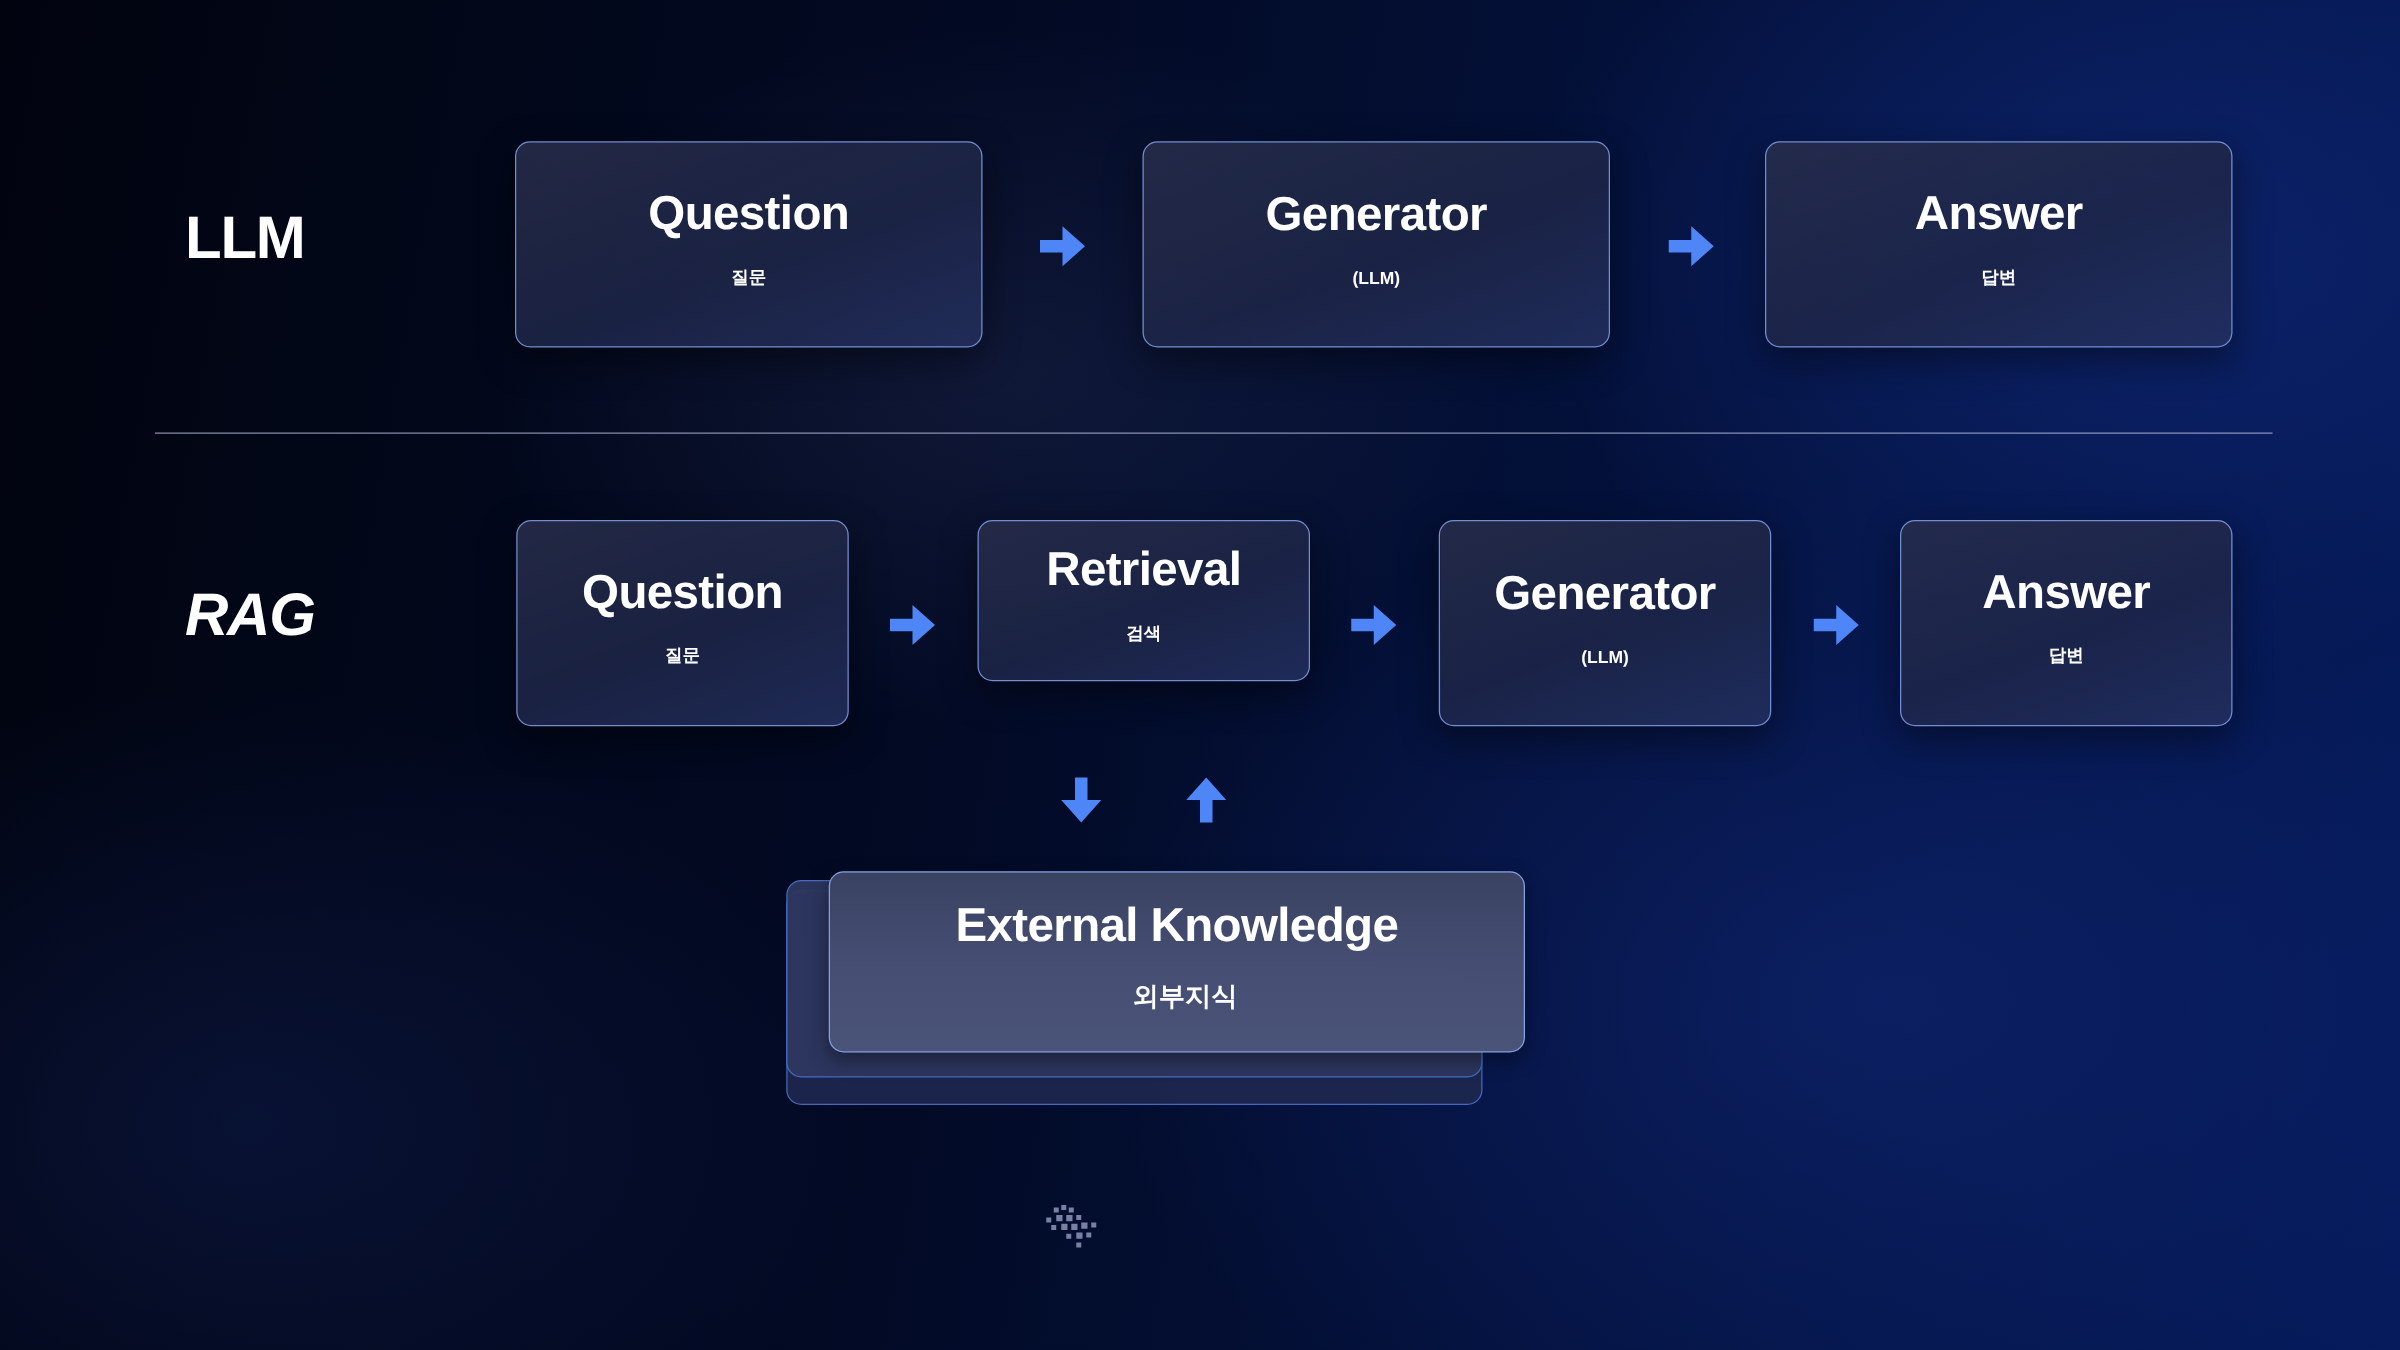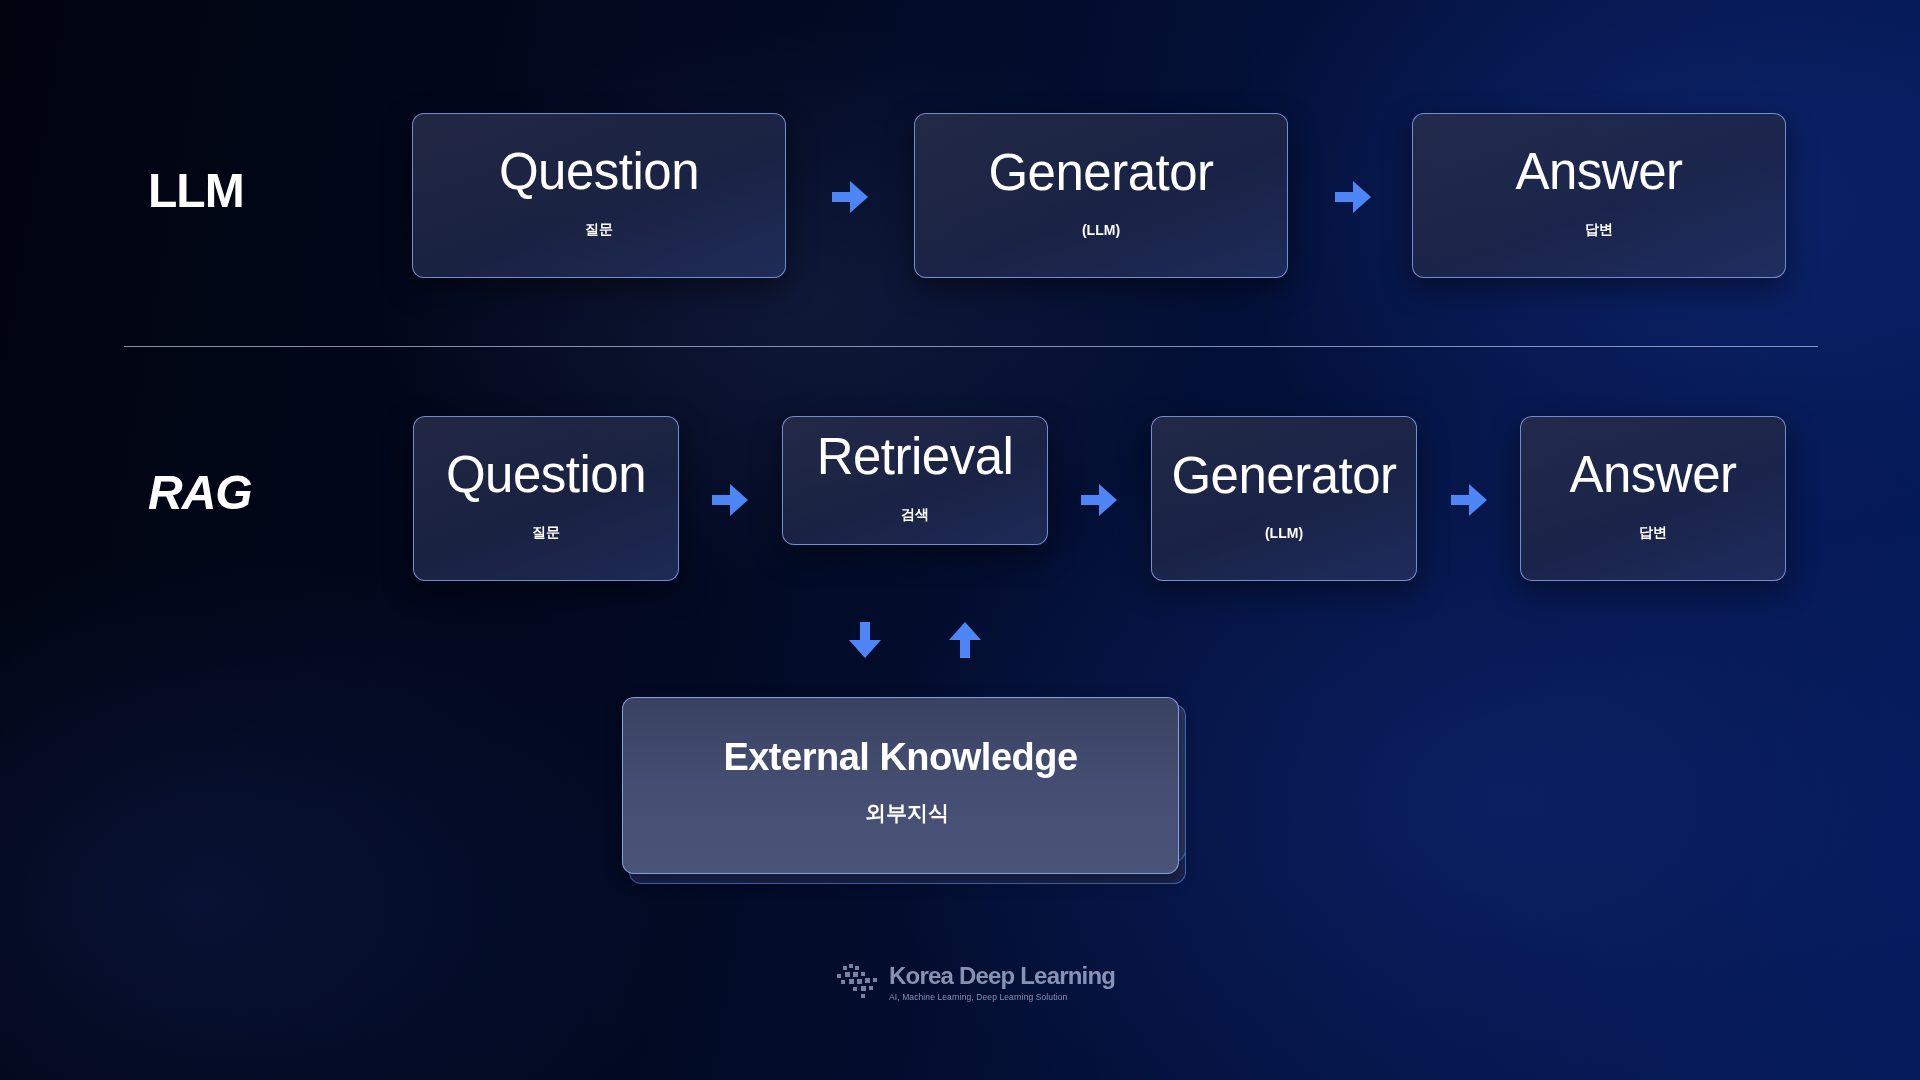--- a/index.html
+++ b/index.html
@@ -23,30 +23,30 @@
   }
   .box {
     position:absolute; box-sizing:border-box;
     border:1.5px solid rgba(130,160,230,0.85);
     border-radius:12px;
     background:linear-gradient(160deg, rgba(40,46,75,0.85) 0%, rgba(30,38,72,0.85) 55%, rgba(35,48,95,0.85) 100%);
     box-shadow:0 10px 30px rgba(0,0,0,0.45);
     display:flex; flex-direction:column; align-items:center; justify-content:center;
     color:#fff;
   }
-  .box .title { font-size:51px; font-weight:400; letter-spacing:-0.5px; margin-top:-10px; }
+  .box .title { font-size:38px; font-weight:700; letter-spacing:-0.5px; margin-top:-10px; }
   .box .sub { font-size:14px; font-weight:700; margin-top:20px; }
   .arrow { position:absolute; width:40px; height:40px; }
   .ek-layer {
     position:absolute; left:629px; width:557px; box-sizing:border-box;
     border:1.5px solid rgba(80,120,220,0.8); border-radius:12px;
     background:rgba(30,40,80,0.9);
   }
   .ek-main {
-    position:absolute; left:622px; top:697px; width:557px; height:177px; box-sizing:border-box;
+    position:absolute; left:663px; top:697px; width:557px; height:145px; box-sizing:border-box;
     border:1.5px solid rgba(140,170,240,0.9); border-radius:12px;
     background:linear-gradient(180deg, #3a4262 0%, #454e72 50%, #4a5478 100%);
     box-shadow:0 6px 16px rgba(0,0,0,0.4);
     display:flex; flex-direction:column; align-items:center; justify-content:center; color:#fff;
   }
   .ek-main .title { font-size:38px; font-weight:700; letter-spacing:-0.5px; margin-top:-8px; }
   .ek-main .sub { font-size:21px; font-weight:700; margin-top:20px;margin-left:13px; }
   .footer {
     position:absolute; left:835px; top:962px; display:flex; align-items:center; gap:8px;
     color:rgba(180,190,220,0.75);
@@ -135,17 +135,13 @@
         <rect x="14" y="17" width="5" height="5"></rect>
         <rect x="22" y="17" width="5" height="5"></rect>
         <rect x="30" y="16" width="5" height="5"></rect>
         <rect x="38" y="16" width="4" height="4"></rect>
       <rect x="18" y="25" width="4" height="4"></rect>
         <rect x="26" y="24" width="5" height="5"></rect>
         <rect x="34" y="24" width="4" height="4"></rect>
       <rect x="26" y="32" width="4" height="4"></rect>
     </g>
   </svg>
-  <div>
-    <div class="brand">Korea Deep Learning</div>
-    <div class="tag">AI, Machine Learning, Deep Learning Solution</div>
-  </div>
 </div>
 
 </body></html>

